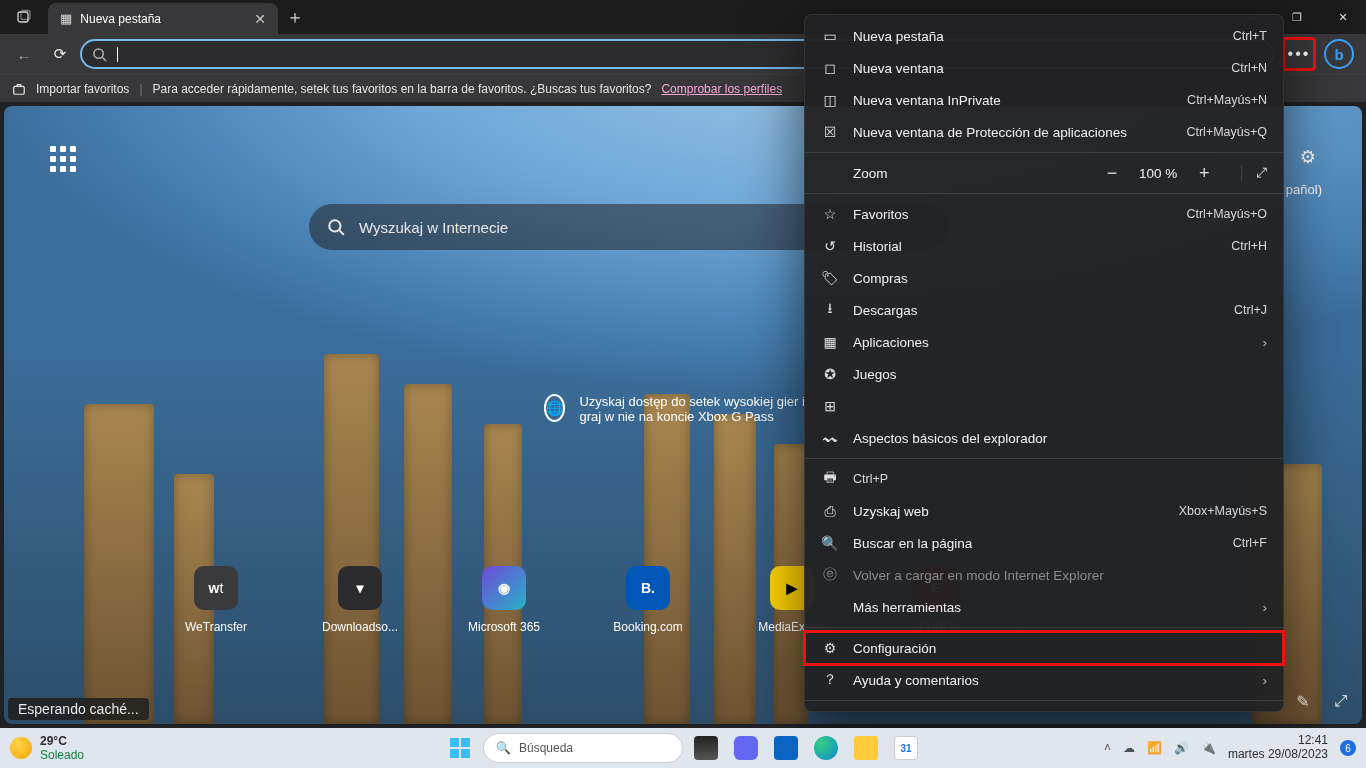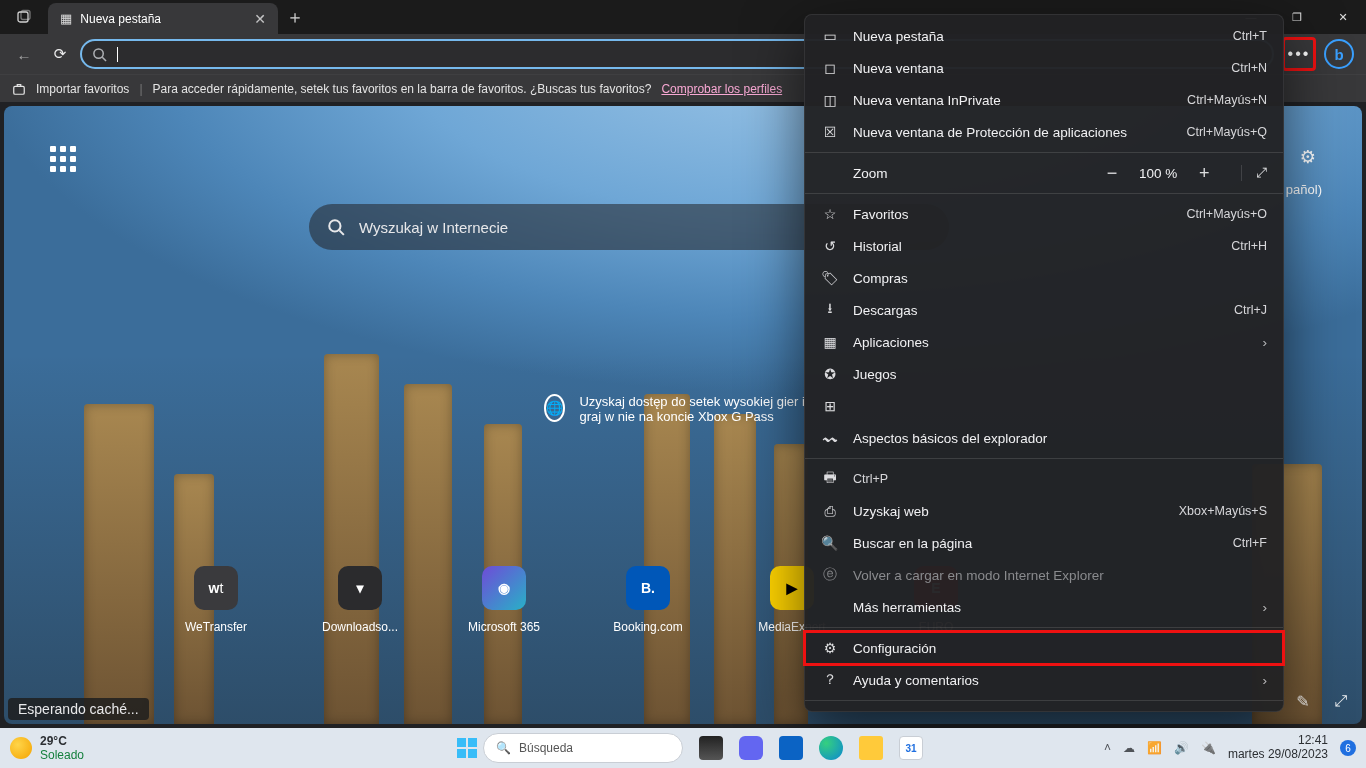--- a/index.html
+++ b/index.html
@@ -72,21 +72,21 @@
 .mi.zoom .zlab{flex:1}
 .mi.zoom .zctl{display:flex;align-items:center;gap:18px}
 .mi.zoom .zbtn{font-size:18px;opacity:.9;width:18px;text-align:center}
 .mi.zoom .full{margin-left:10px;border-left:1px solid rgba(255,255,255,.15);padding-left:14px;opacity:.9}
 .mi.hl{outline:3px solid #e11;outline-offset:-1px}
 
 .taskbar{position:absolute;left:0;right:0;bottom:0;height:40px;background:#dfe6ee;display:flex;align-items:center;padding:0 10px;color:#2c2f33;font-size:12px}
 .weather{display:flex;align-items:center;gap:8px}
 .wxicon{width:22px;height:22px;border-radius:50%;background:radial-gradient(circle at 35% 35%,#ffd54a,#f4a300)}
 .task-center{position:absolute;left:50%;transform:translateX(-50%);display:flex;align-items:center;gap:6px}
-.tbtn{width:34px;height:30px;display:flex;align-items:center;justify-content:flex-end;border-radius:4px}
+.tbtn{width:34px;height:30px;display:flex;align-items:center;justify-content:center;border-radius:4px}
 .tsearch{display:flex;align-items:center;background:#fff;border:1px solid #c9ced5;border-radius:16px;height:30px;padding:0 12px;gap:8px;color:#555;width:200px}
 .tile-tb{width:24px;height:24px;border-radius:4px}
 .tray{margin-left:auto;display:flex;align-items:center;gap:12px}
 .tray .t{opacity:.8}
 .clock{text-align:right;line-height:1.15}
 .badge6{width:16px;height:16px;border-radius:50%;background:#1f6fe0;color:#fff;font-size:10px;display:flex;align-items:center;justify-content:center}
 svg{display:block}
 </style>
 </head>
 <body>

